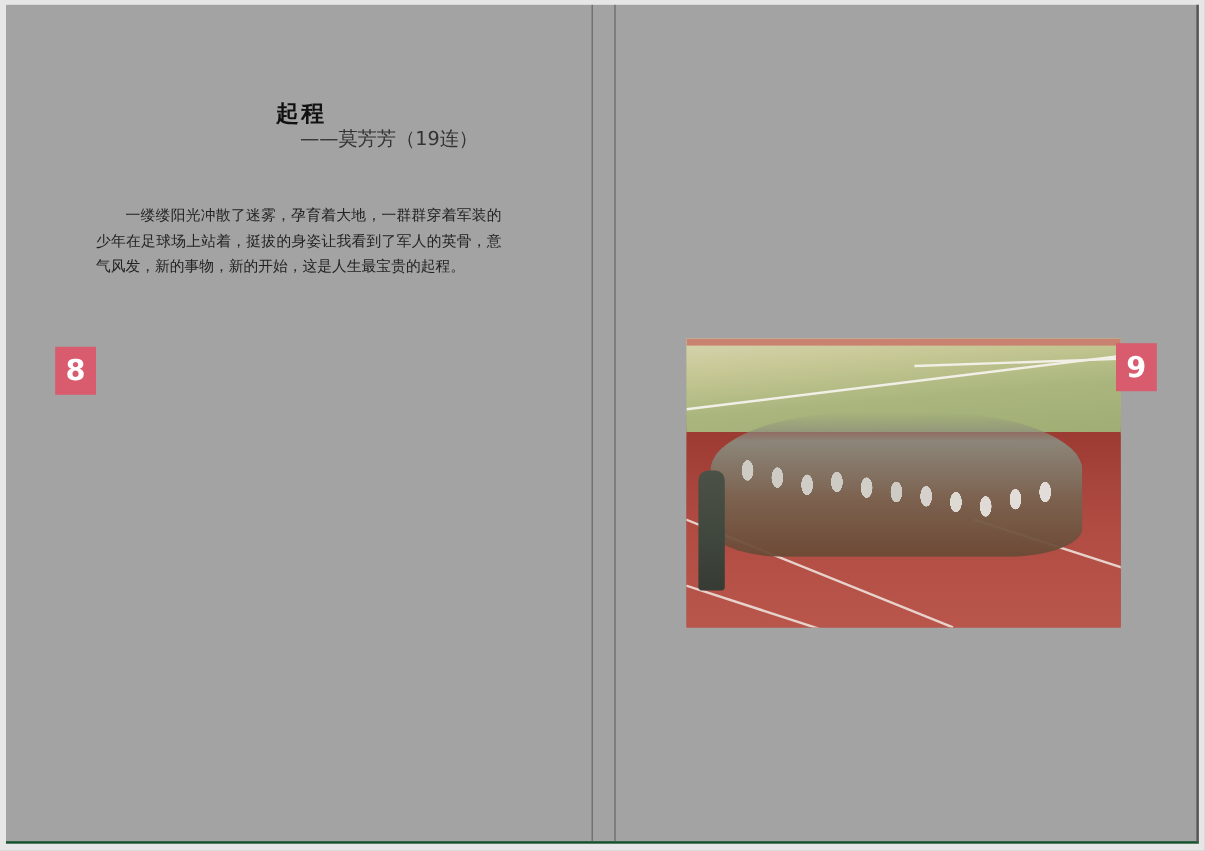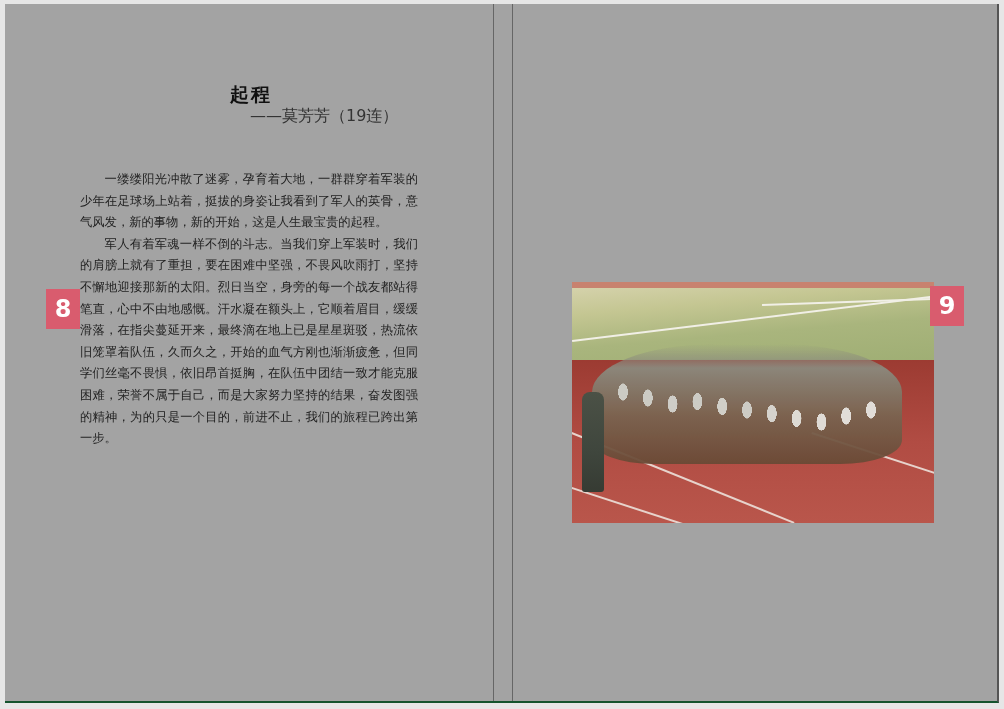--- a/index.html
+++ b/index.html
@@ -90,21 +90,20 @@
 <body>
 
 <div class="spread">
 
   <div class="page page-left">
     <div class="title">起程</div>
     <div class="byline">——莫芳芳（19连）</div>
 
     <div class="body-text left-text">
       <p>一缕缕阳光冲散了迷雾，孕育着大地，一群群穿着军装的少年在足球场上站着，挺拔的身姿让我看到了军人的英骨，意气风发，新的事物，新的开始，这是人生最宝贵的起程。</p>
-      <p>军人有着军魂一样不倒的斗志。当我们穿上军装时，我们的肩膀上就有了重担，要在困难中坚强，不畏风吹雨打，坚持不懈地迎接那新的太阳。烈日当空，身旁的每一个战友都站得笔直，心中不由地感慨。汗水凝在额头上，它顺着眉目，缓缓滑落，在指尖蔓延开来，最终滴在地上已是星星斑驳，热流依旧笼罩着队伍，久而久之，开始的血气方刚也渐渐疲惫，但同学们丝毫不畏惧，依旧昂首挺胸，在队伍中团结一致才能克服困难，荣誉不属于自己，而是大家努力坚持的结果，奋发图强的精神，为的只是一个目的，前进不止，我们的旅程已跨出第一步。</p>
     </div>
 
     <div class="page-badge badge-8">8</div>
   </div>
 
   <div class="page page-right">
   </div>
 
 
   <div class="photo">

